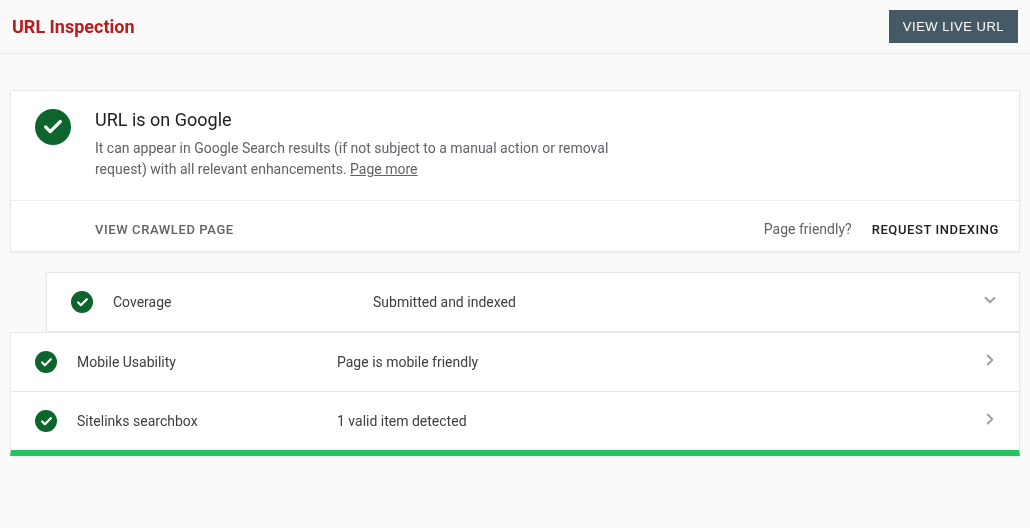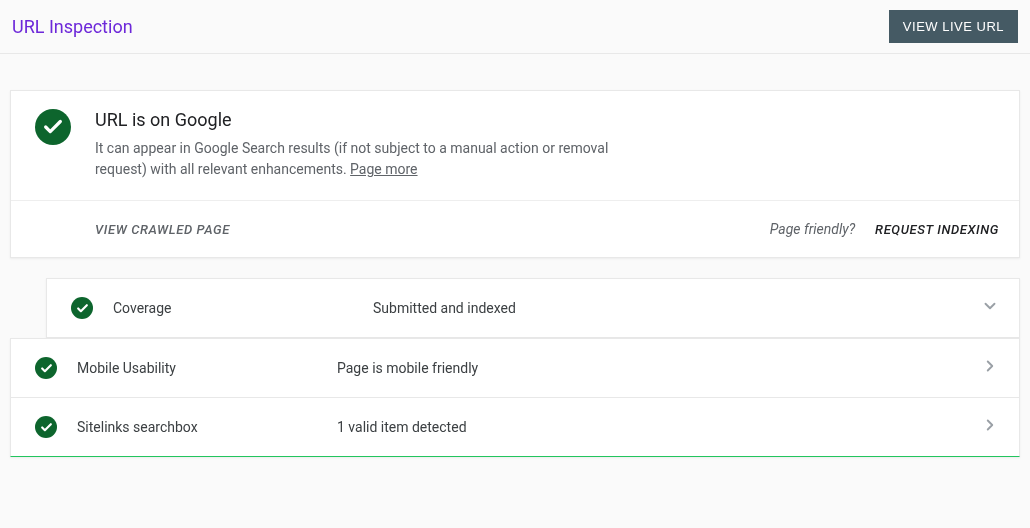--- a/index.html
+++ b/index.html
@@ -17,22 +17,22 @@
     .header {
       display: flex;
       justify-content: space-between;
       align-items: center;
       padding: 10px 12px;
       border-bottom: 1px solid #e8e8e8;
       background: #fafafa;
     }
     .header-title {
       font-size: 18px;
-      font-weight: 400;
-      color: #6d28d9;
+      font-weight: 700;
+      color: #b91c1c;
     }
     .test-btn {
       background: #455a64;
       color: #fff;
       border: none;
       padding: 9px 14px;
       font-size: 13px;
       font-weight: 500;
       letter-spacing: 0.5px;
       cursor: pointer;
@@ -81,22 +81,21 @@
     }
     .status-text a {
       color: #5f6368;
       text-decoration: underline;
     }
     .status-card-bottom {
       border-top: 1px solid #eee;
       display: flex;
       justify-content: space-between;
       align-items: center;
-      padding: 20px 20px 20px 84px;
-      font-style: italic;
+      padding: 20px 20px 14px 84px;
     }
     .view-crawled {
       color: #5f6368;
       font-size: 13px;
       font-weight: 500;
       letter-spacing: 0.6px;
       cursor: pointer;
     }
     .right-actions {
       display: flex;
@@ -161,21 +160,21 @@
     }
     .enhancements-group {
       box-shadow: 0 1px 2px rgba(0,0,0,0.06);
     }
     .enhancements-group .row-card {
       box-shadow: none;
       margin-bottom: 0;
       border-bottom: none;
     }
     .enhancements-group .row-card:last-child {
-      border-bottom: 1px solid #22c55e;
+      border-bottom: 6px solid #22c55e;
       justify-content: space-between;
     }
   </style>
 </head>
 <body>
 
 <div class="header">
   <div class="header-title">URL Inspection</div>
   <button class="test-btn">VIEW LIVE URL</button>
 </div>

